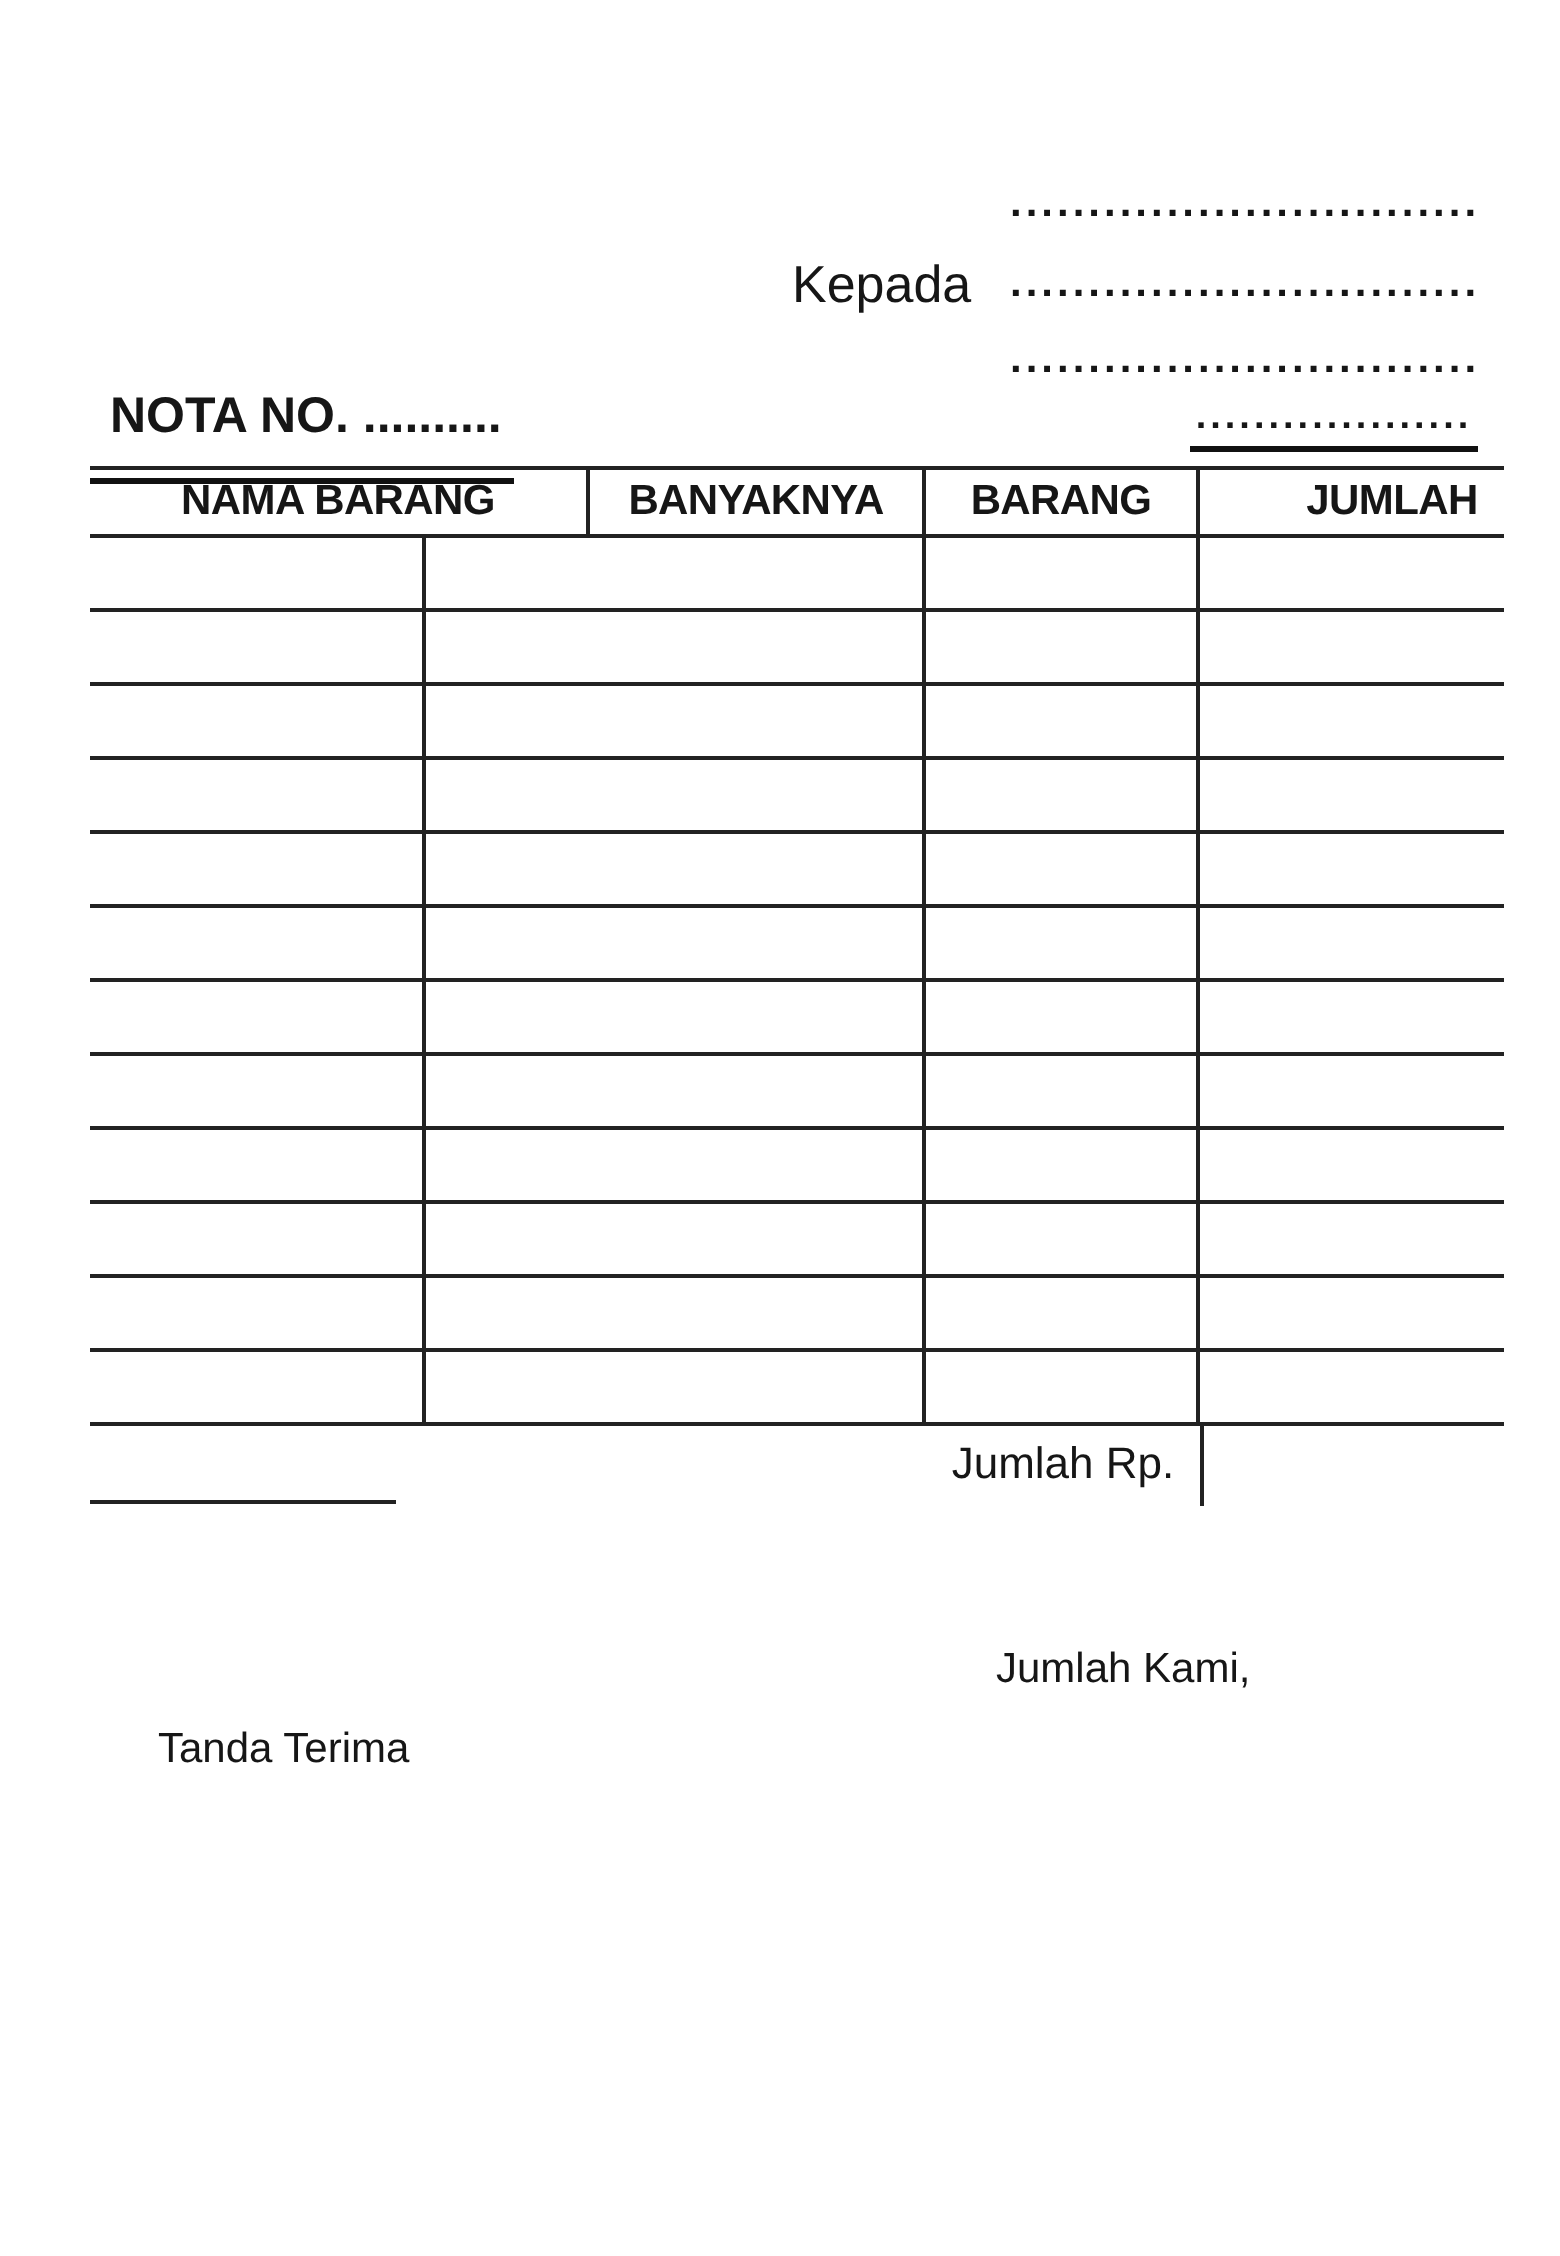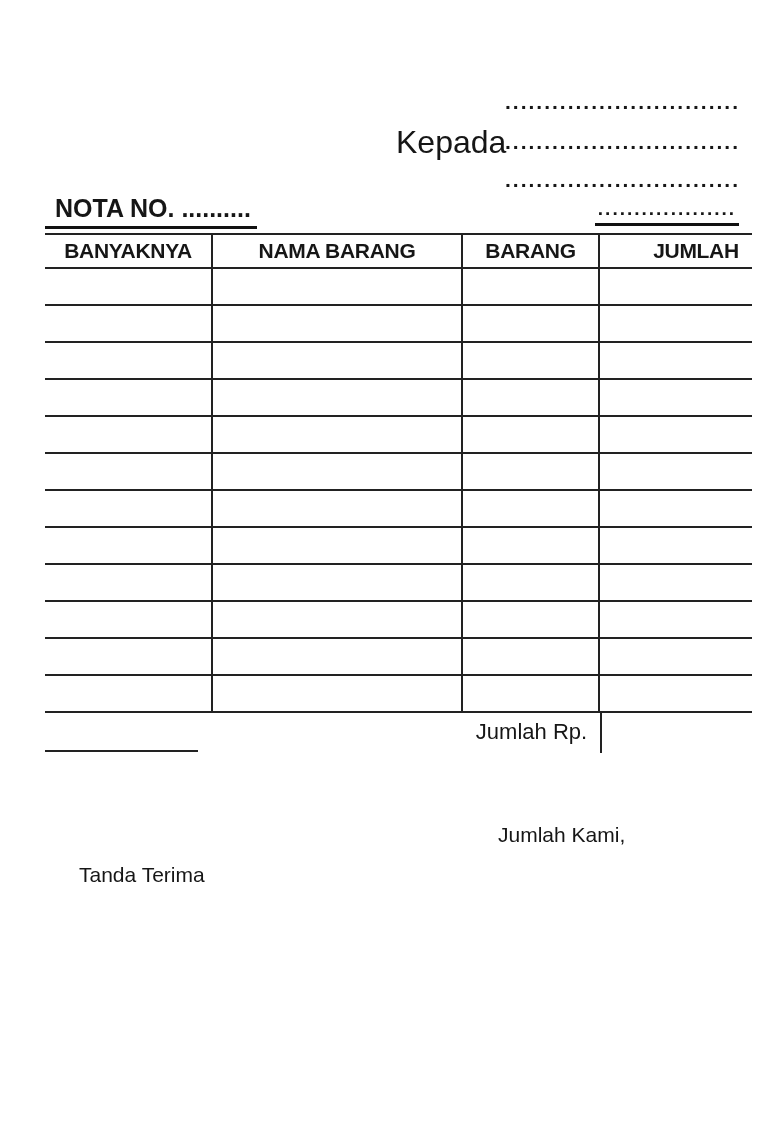--- a/index.html
+++ b/index.html
@@ -10,21 +10,21 @@
     background: #ffffff;
     font-family: "Liberation Sans", sans-serif;
     color: #161616;
     overflow: hidden;
   }
 
   
   .kepada-label {
     position: absolute;
     left: 396px; top: 127px;
-    font-size: 32px;
+    font-size: 26px;
     line-height: 30px;
     white-space: nowrap;
   }
   .dotline {
     position: absolute;
     left: 505px;
     width: 236px;
     font-size: 21px;
     font-weight: bold;
     letter-spacing: 2px;
@@ -36,21 +36,21 @@
   .dl2 { top: 131px; }
   .dl3 { top: 169px; }
 
   
   .nota-title {
     position: absolute;
     left: 45px; top: 194px;
     font-size: 25px;
     font-weight: bold;
     line-height: 29px;
-    padding: 0 6px 3px 10px;
+    padding: 0 6px 16px 10px;
     border-bottom: 3px solid #111;
     white-space: nowrap;
   }
   .nota-number-dots {
     position: absolute;
     left: 595px; top: 199px;
     width: 144px;
     text-align: center;
     font-size: 19px;
     font-weight: bold;
@@ -150,22 +150,22 @@
   <div class="kepada-label">Kepada</div>
   <div class="dotline dl1">..............................</div>
   <div class="dotline dl2">..............................</div>
   <div class="dotline dl3">..............................</div>
 
   <div class="nota-title">NOTA NO. ..........</div>
   <div class="nota-number-dots">...................</div>
 
   <div class="items-table">
     <div class="thead">
+        <div class="tcell c1">NAMA BARANG</div>
         <div class="tcell c0">BANYAKNYA</div>
-        <div class="tcell c1">NAMA BARANG</div>
         <div class="tcell c2">BARANG</div>
         <div class="tcell c3">JUMLAH</div>
       </div>
     <div class="tbody">
         <div class="trow">
           <div class="tcell c0"></div>
           <div class="tcell c1"></div>
           <div class="tcell c2"></div>
           <div class="tcell c3"></div>
         </div>

